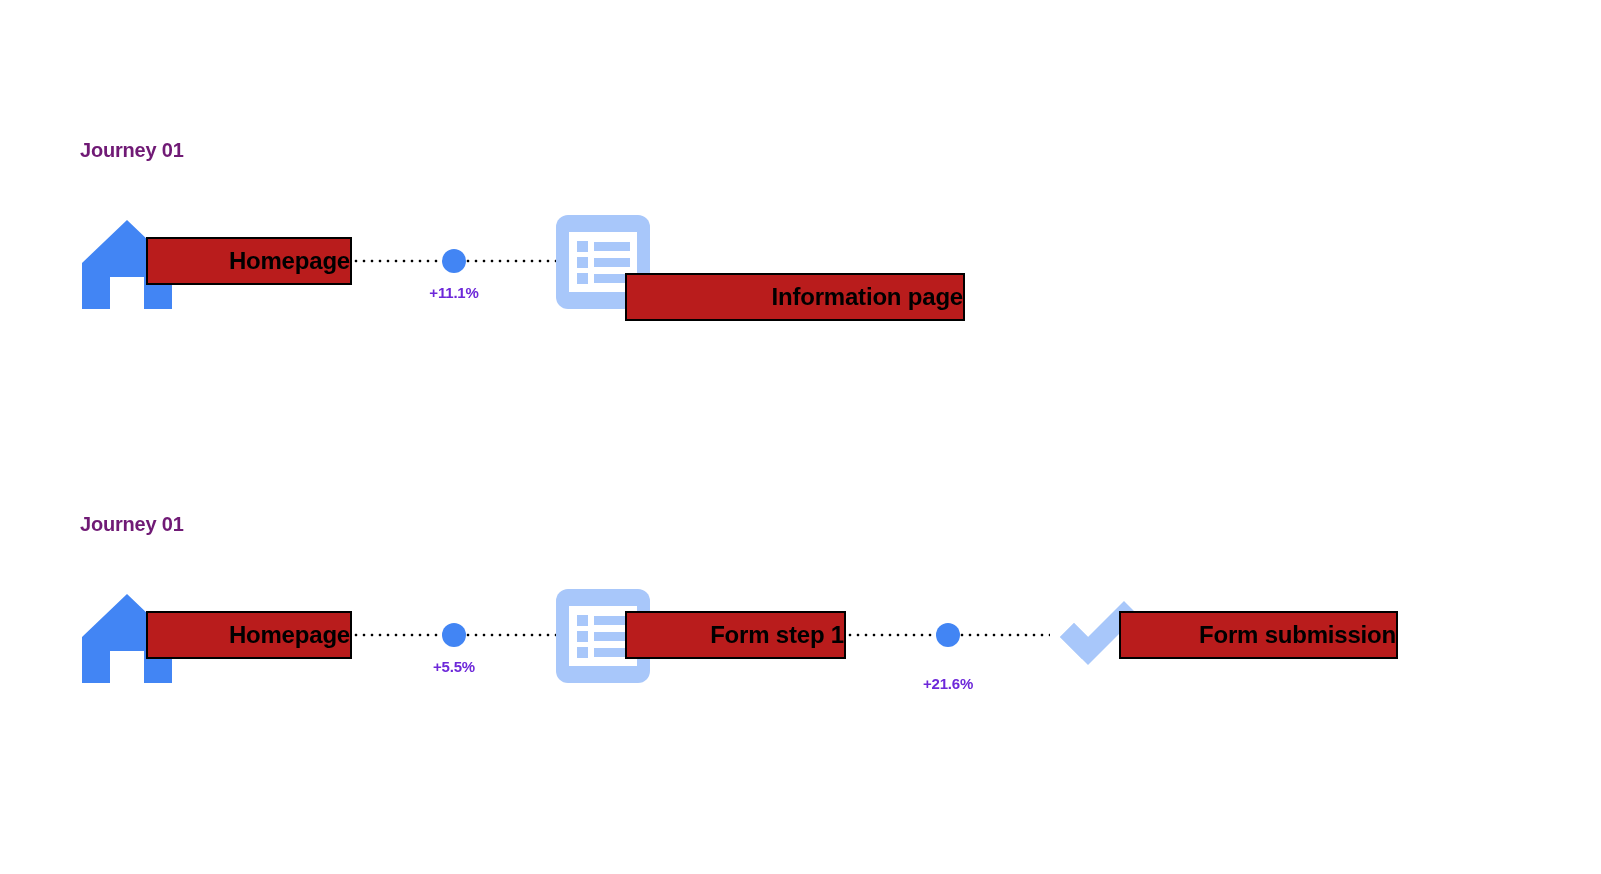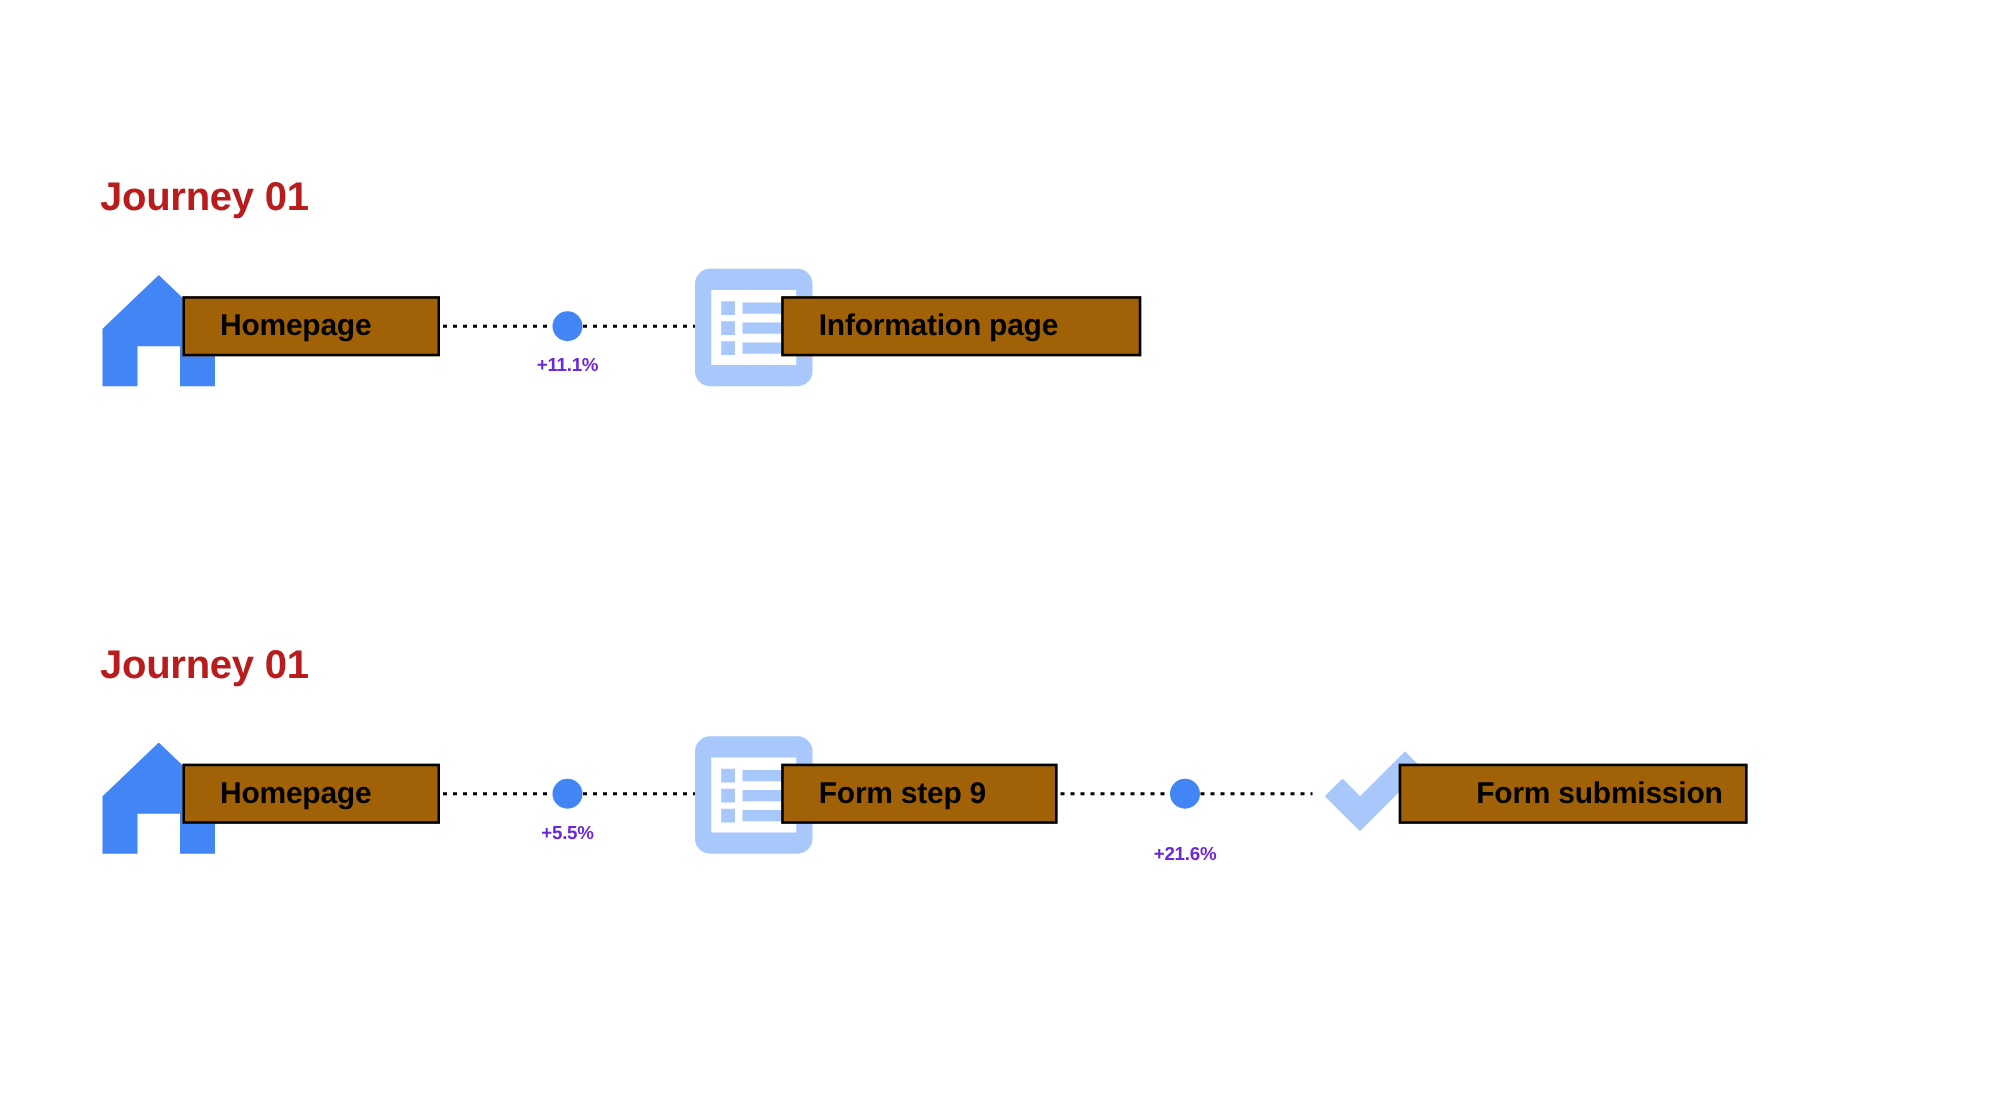--- a/index.html
+++ b/index.html
@@ -28,24 +28,24 @@
     left: 0;
     width: 1601px;
   }
   .journey-01 { top: 0px; }
   .journey-02 { top: 374px; }
 
   .journey-title {
     position: absolute;
     left: 80px;
     top: 138px;
-    font-size: 32px;
+    font-size: 20px;
     font-weight: 700;
     letter-spacing: -0.2px;
-    color: #b91c1c;
+    color: #701a75;
     white-space: nowrap;
     line-height: 1.2;
   }
 
   
   .flow {
     position: absolute;
     left: 0;
     top: 215px;
     height: 130px;
@@ -62,26 +62,27 @@
     position: absolute;
     left: 0;
     top: 0;
     width: 94px;
     height: 94px;
   }
   .node-box {
     position: absolute;
     top: 22px;
     height: 48px;
-    background: #a16207;
+    background: #b91c1c;
     border: 2px solid #000000;
     box-sizing: border-box;
     display: flex;
     align-items: center;
     z-index: 5;
+    justify-content: flex-end;
   }
   .node-label {
     font-size: 24px;
     font-weight: 700;
     color: #000000;
     white-space: nowrap;
     padding-left: 28px;
     letter-spacing: -0.2px;
     line-height: 1;
   }
@@ -160,21 +161,21 @@
         <svg class="icon-doc node-icon" viewBox="0 0 94 94">
           <rect x="0" y="0" width="94" height="94" rx="12" ry="12" fill="#a8c7fa"></rect>
           <rect x="13" y="17" width="68" height="60" fill="#ffffff"></rect>
           <rect x="21" y="26" width="11" height="11" fill="#a8c7fa"></rect>
           <rect x="38" y="27" width="36" height="9" fill="#a8c7fa"></rect>
           <rect x="21" y="42" width="11" height="11" fill="#a8c7fa"></rect>
           <rect x="38" y="43" width="36" height="9" fill="#a8c7fa"></rect>
           <rect x="21" y="58" width="11" height="11" fill="#a8c7fa"></rect>
           <rect x="38" y="59" width="36" height="9" fill="#a8c7fa"></rect>
         </svg>
-        <div class="node-box" style="left:69px; width:288px;">
+        <div class="node-box" style="left:69px; width:340px;margin-top:36px;">
           <span class="node-label">Information page</span>
         </div>
       </div>
 
     </div>
   </section>
 
   <section class="journey journey-02">
 
     <div class="journey-title">Journey 01</div>
@@ -207,21 +208,21 @@
           <rect x="0" y="0" width="94" height="94" rx="12" ry="12" fill="#a8c7fa"></rect>
           <rect x="13" y="17" width="68" height="60" fill="#ffffff"></rect>
           <rect x="21" y="26" width="11" height="11" fill="#a8c7fa"></rect>
           <rect x="38" y="27" width="36" height="9" fill="#a8c7fa"></rect>
           <rect x="21" y="42" width="11" height="11" fill="#a8c7fa"></rect>
           <rect x="38" y="43" width="36" height="9" fill="#a8c7fa"></rect>
           <rect x="21" y="58" width="11" height="11" fill="#a8c7fa"></rect>
           <rect x="38" y="59" width="36" height="9" fill="#a8c7fa"></rect>
         </svg>
         <div class="node-box" style="left:69px; width:221px;">
-          <span class="node-label">Form step 9</span>
+          <span class="node-label">Form step 1</span>
         </div>
       </div>
 
       <div class="node" style="left:1050px;">
         <svg class="icon-check node-icon" viewBox="0 0 94 94">
           <path d="M10 48 L24 34 L38 48 L38 48 L74 12 L88 26 L38 76 Z" fill="#a8c7fa"></path>
           <path d="M10 48 L24 34 L46 56 L32 70 Z" fill="#a8c7fa"></path>
         </svg>
         <div class="node-box" style="left:69px; width:279px;padding-left:32px;">
           <span class="node-label">Form submission</span>

